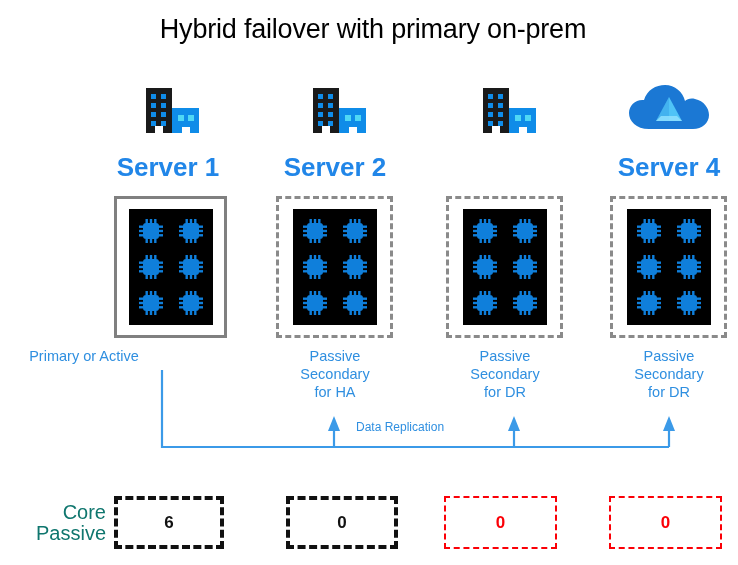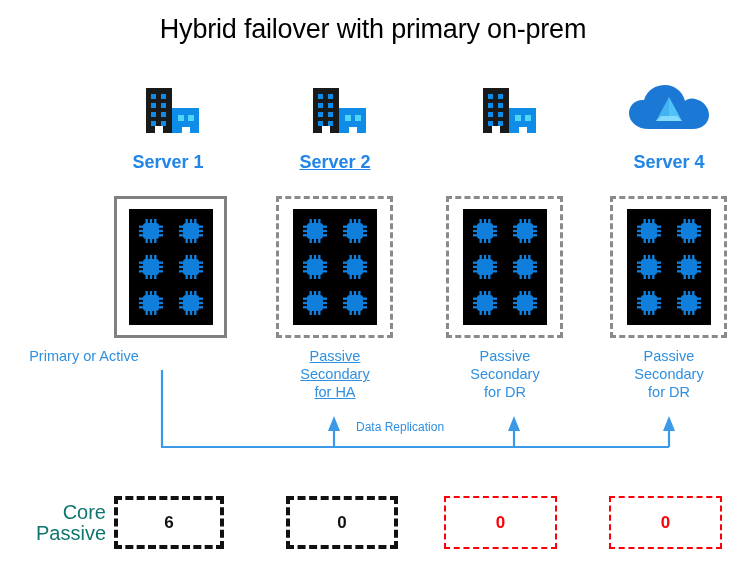--- a/index.html
+++ b/index.html
@@ -33,21 +33,21 @@
     letter-spacing: -0.2px;
     white-space: nowrap;
   }
   
   .col {
     position: absolute;
     top: 0;
     width: 160px;
   }
   .col-1 { left: 84px; }
-  .col-2 { left: 251px; text-decoration: underline; }
+  .col-2 { left: 251px; }
   .col-3 { left: 421px; }
   .col-4 { left: 585px; }
 
   
   .icon-slot {
     position: absolute;
     top: 82px;
     width: 160px;
     height: 52px;
     display: flex;
@@ -56,21 +56,21 @@
   }
   .bldg-svg { display: block; }
   .cloud-svg { display: block; }
 
   
   .server-label {
     position: absolute;
     top: 152px;
     width: 160px;
     text-align: center;
-    font-size: 18px;
+    font-size: 26px;
     font-weight: bold;
     color: #2186e8;
     white-space: nowrap;
   }
 
   
   .rack {
     position: absolute;
     top: 196px;
     left: 21px;

